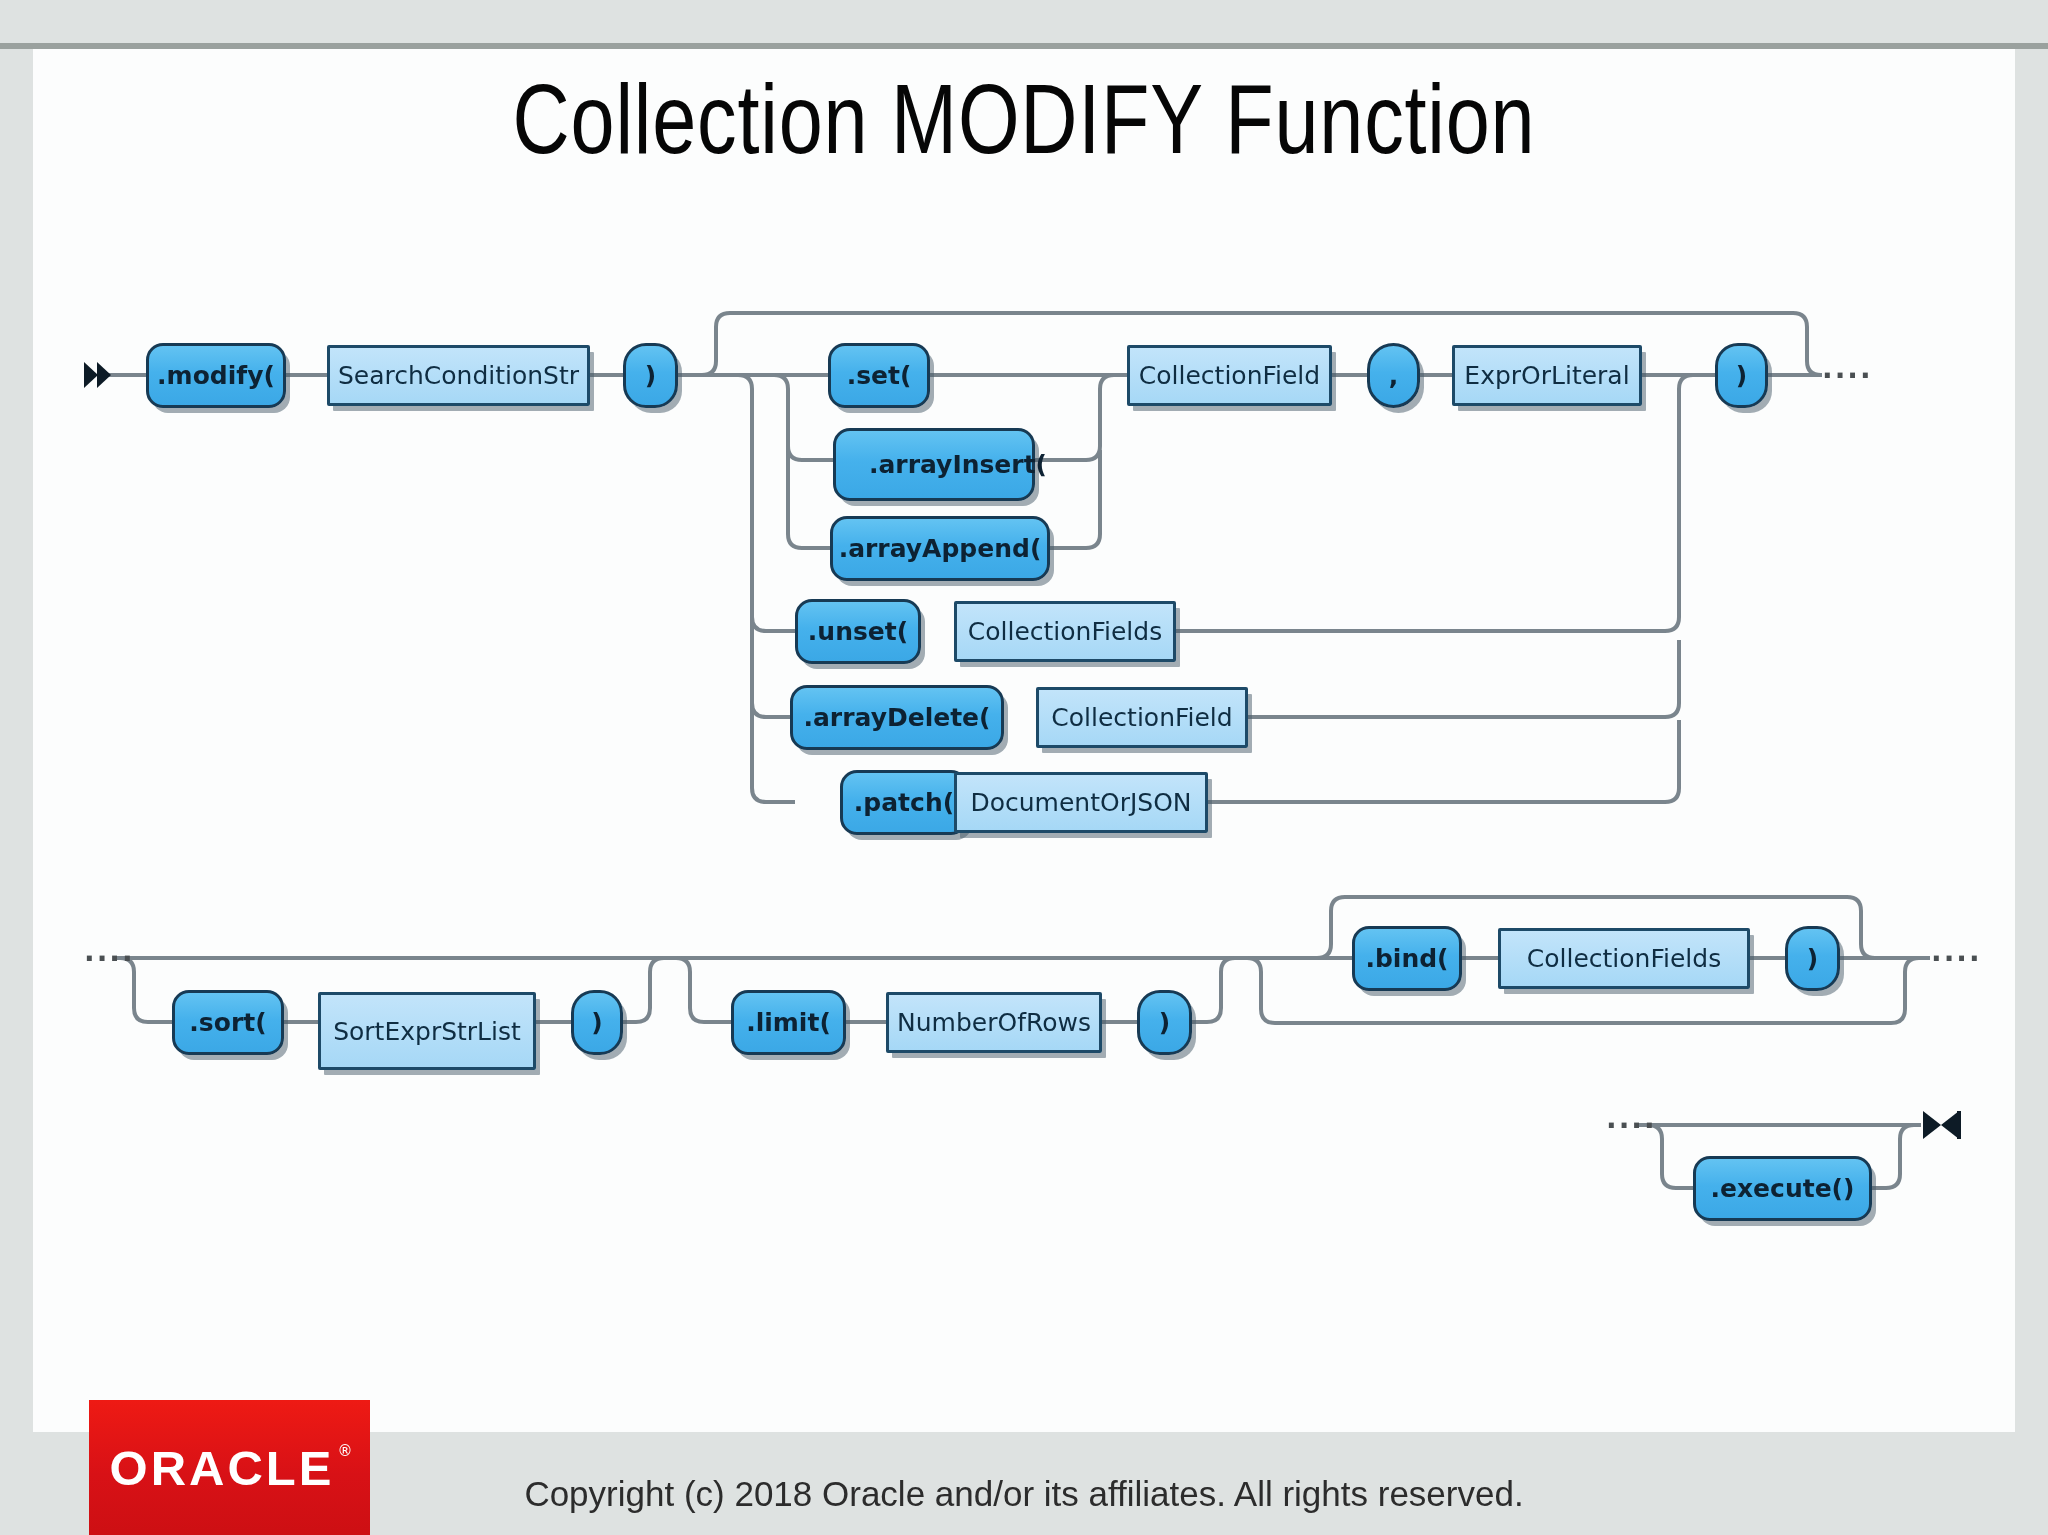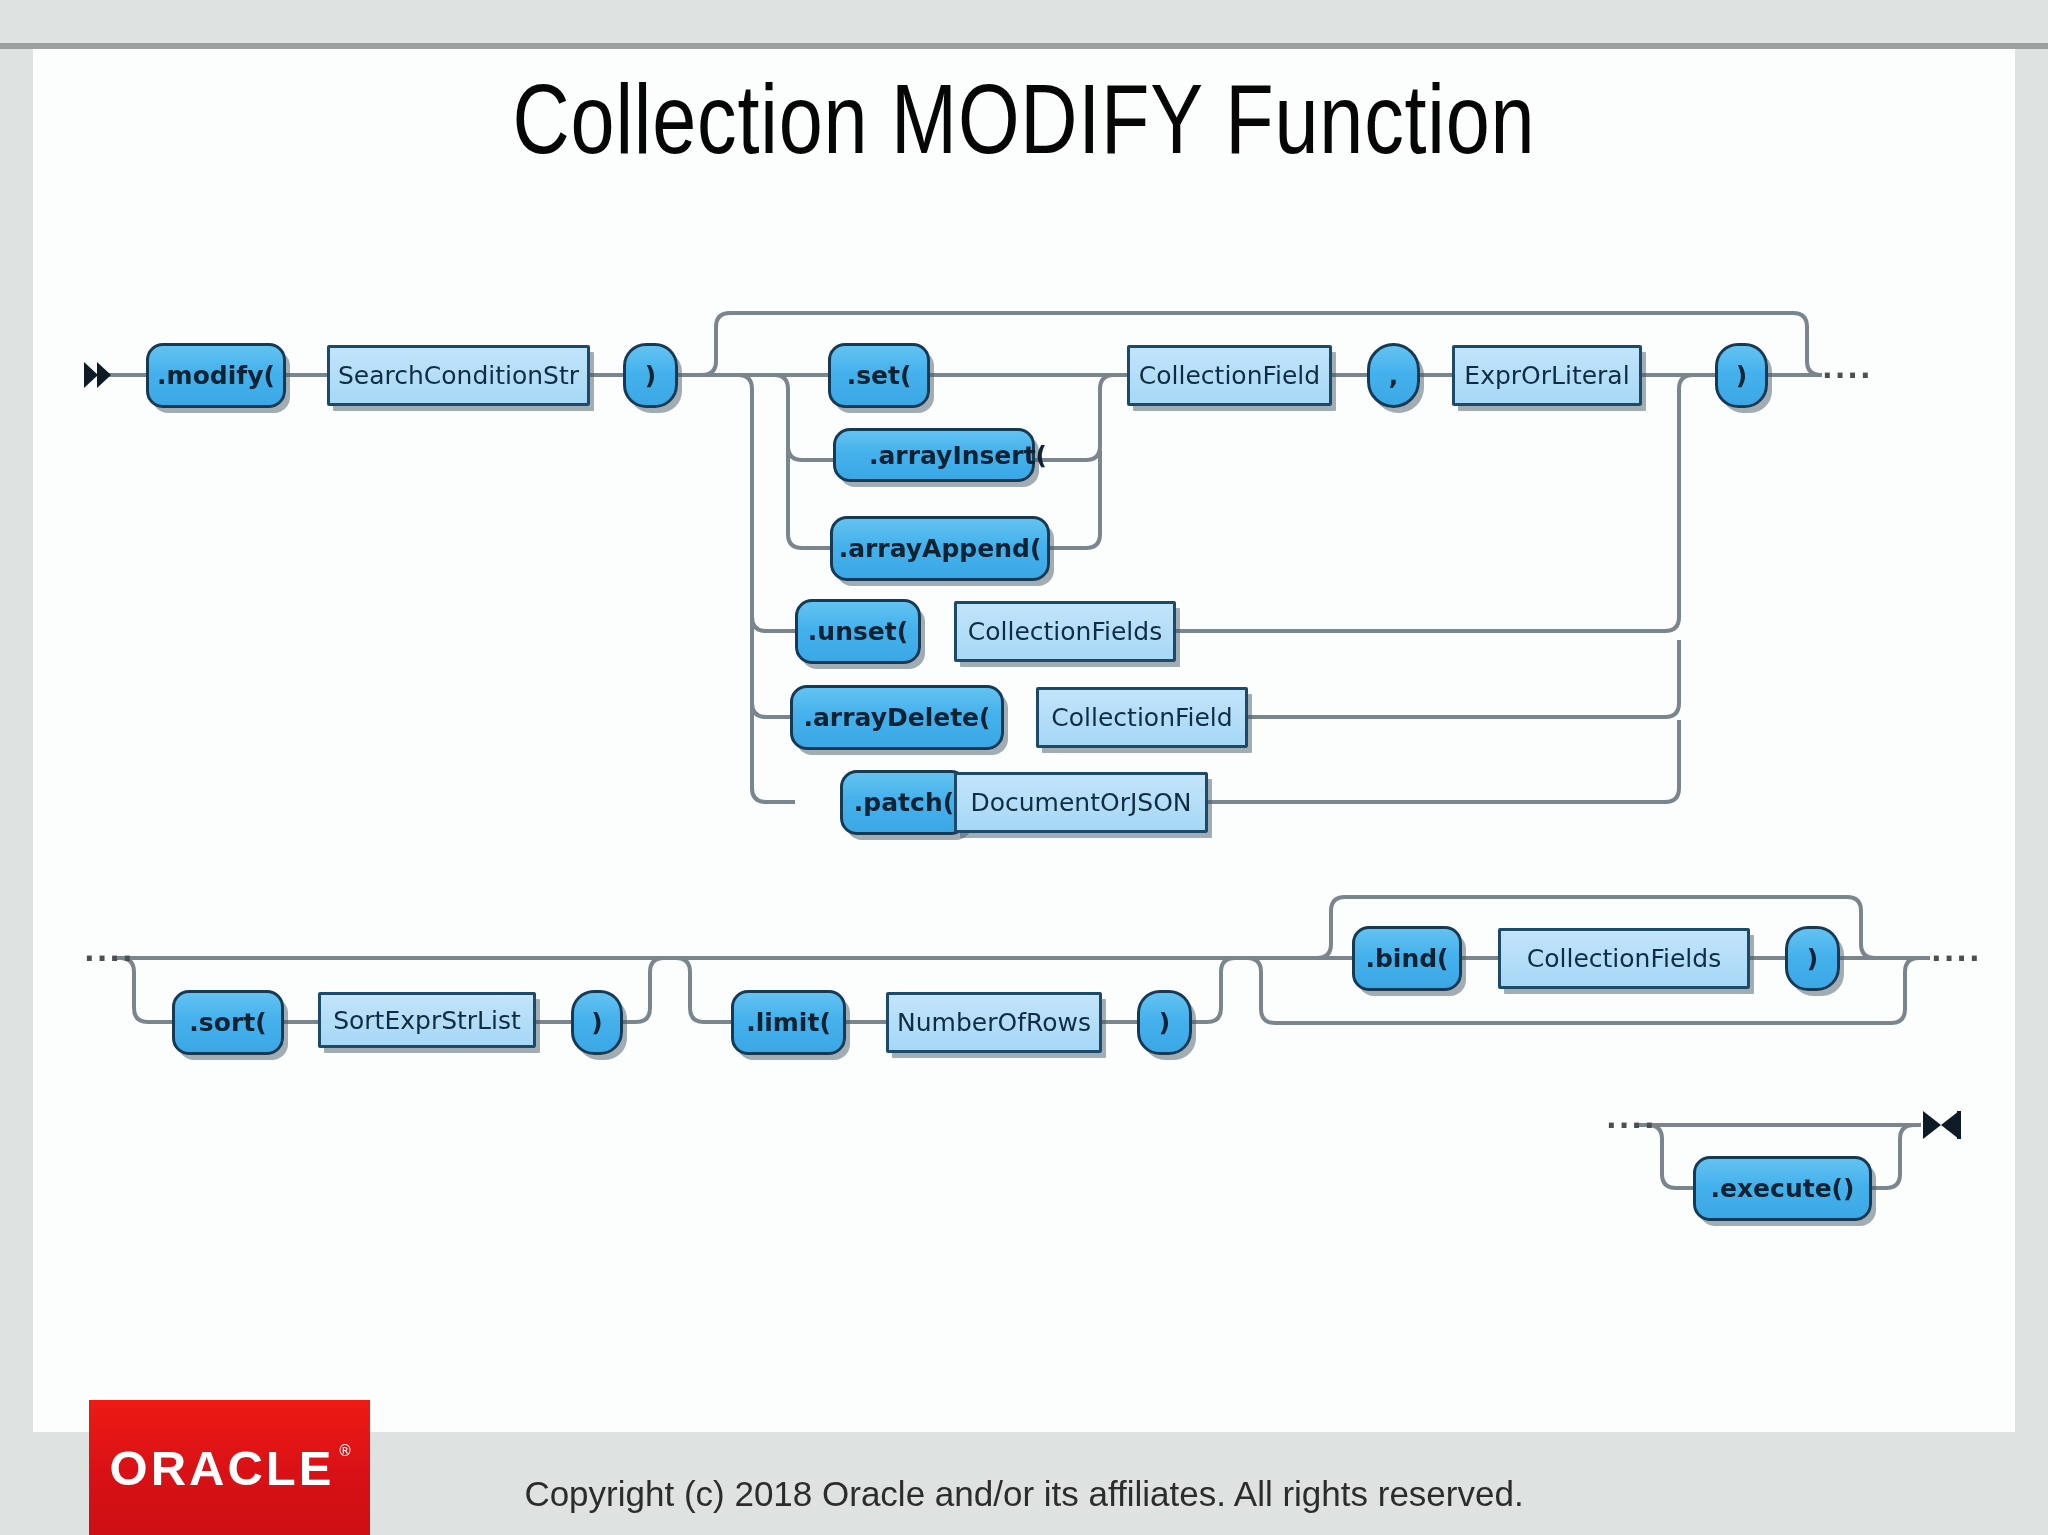--- a/index.html
+++ b/index.html
@@ -119,37 +119,37 @@
     <polygon points="1923,1111 1941,1125 1923,1139"></polygon>
     <polygon points="1959,1111 1941,1125 1959,1139"></polygon>
     <rect x="1957" y="1111" width="4" height="28"></rect>
   </g>
 </svg>
 
 <div class="node term" style="left:146px;top:343px;width:140px;height:65px;">.modify(</div>
 <div class="node nonterm" style="left:327px;top:345px;width:263px;height:61px;">SearchConditionStr</div>
 <div class="node term round" style="left:623px;top:343px;width:55px;height:65px;">)</div>
 <div class="node term" style="left:828px;top:343px;width:102px;height:65px;">.set(</div>
-<div class="node term" style="left:833px;top:428px;width:202px;height:54px;padding-left:48px;">.arrayInsert(</div>
+<div class="node term" style="left:833px;top:428px;width:202px;height:73px;padding-left:48px;">.arrayInsert(</div>
 <div class="node term" style="left:830px;top:516px;width:220px;height:65px;">.arrayAppend(</div>
 <div class="node term" style="left:795px;top:599px;width:126px;height:65px;">.unset(</div>
 <div class="node nonterm" style="left:954px;top:601px;width:222px;height:61px;">CollectionFields</div>
 <div class="node term" style="left:790px;top:685px;width:214px;height:65px;">.arrayDelete(</div>
 <div class="node nonterm" style="left:1036px;top:687px;width:212px;height:61px;">CollectionField</div>
 <div class="node term" style="left:795px;top:770px;width:128px;height:65px;margin-left:45px;">.patch(</div>
 <div class="node nonterm" style="left:954px;top:772px;width:254px;height:61px;">DocumentOrJSON</div>
 <div class="node nonterm" style="left:1127px;top:345px;width:205px;height:61px;">CollectionField</div>
 <div class="node term pill" style="left:1367px;top:343px;width:53px;height:65px;">,</div>
 <div class="node nonterm" style="left:1452px;top:345px;width:190px;height:61px;">ExprOrLiteral</div>
 <div class="node term round" style="left:1715px;top:343px;width:53px;height:65px;">)</div>
 <span class="dots" style="left:1822px;top:362px;">····</span>
 
 <span class="dots" style="left:84px;top:945px;">····</span>
 <div class="node term" style="left:172px;top:990px;width:112px;height:65px;">.sort(</div>
-<div class="node nonterm" style="left:318px;top:992px;width:218px;height:56px;">SortExprStrList</div>
+<div class="node nonterm" style="left:318px;top:992px;width:218px;height:78px;">SortExprStrList</div>
 <div class="node term round" style="left:571px;top:990px;width:52px;height:65px;">)</div>
 <div class="node term" style="left:731px;top:990px;width:115px;height:65px;">.limit(</div>
 <div class="node nonterm" style="left:886px;top:992px;width:216px;height:61px;">NumberOfRows</div>
 <div class="node term round" style="left:1137px;top:990px;width:55px;height:65px;">)</div>
 <div class="node term" style="left:1352px;top:926px;width:110px;height:65px;">.bind(</div>
 <div class="node nonterm" style="left:1498px;top:928px;width:252px;height:61px;">CollectionFields</div>
 <div class="node term round" style="left:1785px;top:926px;width:55px;height:65px;">)</div>
 <span class="dots" style="left:1931px;top:945px;">····</span>
 
 <span class="dots" style="left:1606px;top:1112px;">····</span>

